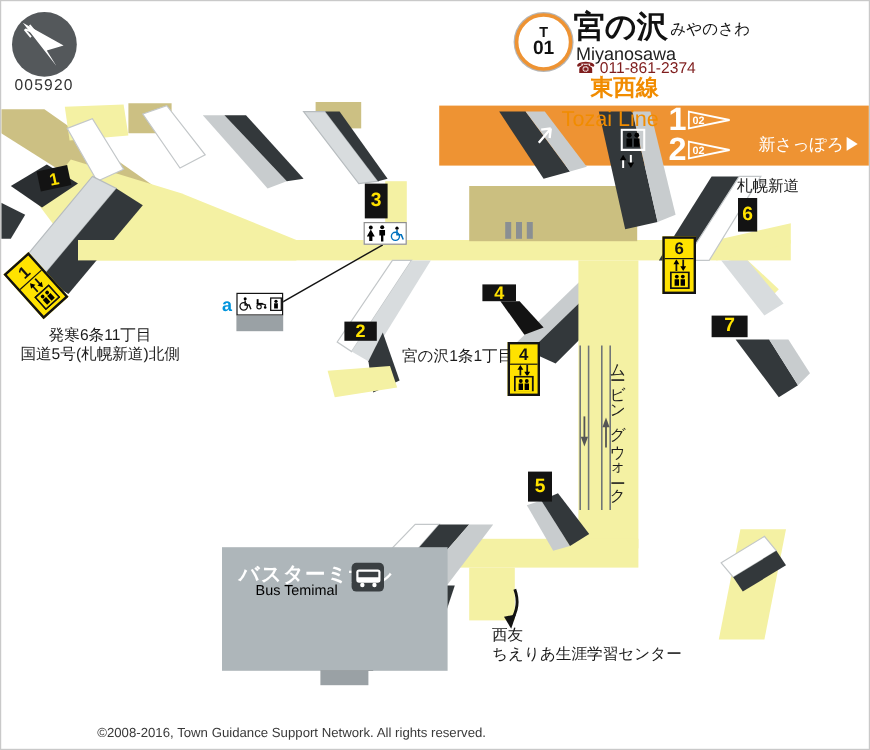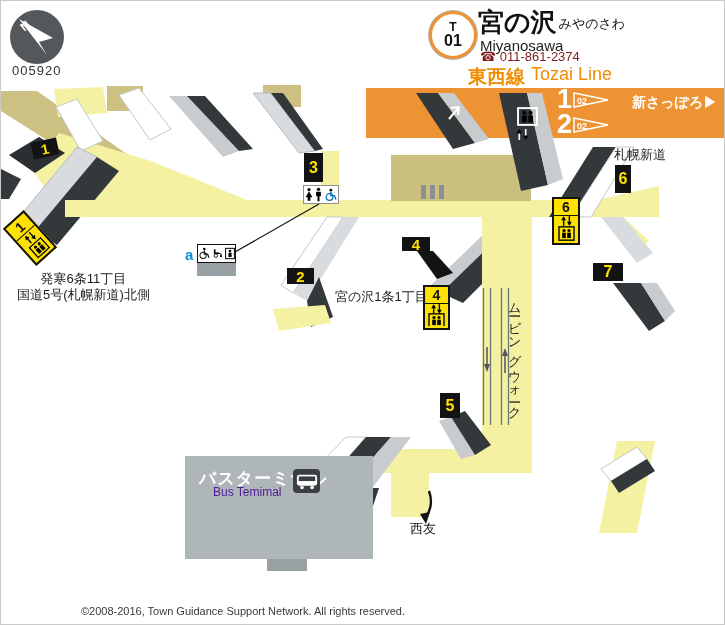--- a/index.html
+++ b/index.html
@@ -17,43 +17,43 @@
          border:3.5px solid #ee9333;box-shadow:0 0 0 1px #b5b5b5;display:flex;flex-direction:column;
          align-items:center;justify-content:center;line-height:1;}
   .badge .l{font-size:12px;font-weight:bold;color:#111;}
   .badge .no{font-size:16px;font-weight:bold;color:#111;}
   .name-row{position:absolute;left:477px;top:8px;display:flex;align-items:flex-end;gap:2px;}
   .name-ja{font-size:26px;font-weight:bold;color:#111;line-height:1;}
   .name-kana{font-size:13px;color:#111;margin-bottom:2px;}
   .name-en{position:absolute;left:479px;top:36px;font-size:15px;color:#222;}
   .phone{position:absolute;left:479px;top:48px;font-size:13px;color:#7f1d1d;}
   
-  .line-header{position:absolute;left:467px;top:63px;display:flex;align-items:flex-end;gap:6px;}
+  .line-header{position:absolute;left:467px;top:63px;display:flex;align-items:flex-end;gap:6px;flex-direction:column;}
   .line-ja{font-size:19px;font-weight:bold;color:#f18c00;line-height:1;}
   .line-en{font-size:18px;color:#f18c00;margin-bottom:1px;}
   .banner{position:absolute;left:365px;top:87px;width:360px;height:50px;background:#ee9333;}
   .pnum{position:absolute;color:#fff;font-weight:bold;font-size:27px;line-height:1;}
-  .dest{position:absolute;color:#fff;font-weight:bold;font-size:14px;}
+  .dest{position:absolute;color:#fff;font-weight:normal;font-size:14px;margin-top:18px;}
   
   .exit-black{position:absolute;background:#131313;color:#ffe200;font-weight:bold;
               display:flex;align-items:center;justify-content:center;font-size:15px;line-height:1;}
   .exit-yellow{position:absolute;background:#ffe200;border:2px solid #131313;box-sizing:border-box;
                display:flex;flex-direction:column;align-items:center;justify-content:space-between;padding:1px 0 2px;}
   .exit-yellow .num{font-weight:bold;font-size:14px;color:#131313;line-height:1;width:100%;
                     text-align:center;border-bottom:1.5px solid #131313;padding-bottom:1px;}
   
   .iconbox{position:absolute;background:#fff;border:1px solid #8f8f8f;display:flex;align-items:center;
            justify-content:center;gap:2px;box-sizing:border-box;}
   .iconbox.dark-border{border:1.5px solid #131313;}
   .gray-pad{position:absolute;background:#9aa1a5;}
   .ap-label{position:absolute;color:#0094dc;font-weight:bold;font-size:15px;line-height:1;}
   
   .bus-terminal{position:absolute;left:184px;top:455px;width:188px;height:103px;background:#aeb6ba;}
   .bus-title{position:absolute;left:14px;top:11px;color:#fff;font-weight:bold;font-size:17px;letter-spacing:1px;}
-  .bus-sub{position:absolute;left:28px;top:29px;color:#4c1d95;font-size:12px;}
+  .bus-sub{position:absolute;left:28px;top:29px;color:#000000;font-size:12px;}
   .bus-iconbox{position:absolute;left:108px;top:13px;width:27px;height:24px;background:#3a3f42;border-radius:4px;
                display:flex;align-items:center;justify-content:center;color:#fff;}
   .vtext{writing-mode:vertical-rl;letter-spacing:2px;}
   .copyright{position:absolute;left:80px;top:604px;font-size:11px;color:#3a3a3a;}
 </style>
 </head>
 <body>
 
 <div class="stage">
 
@@ -339,15 +339,16 @@
   </div>
 
   <div class="jp" style="left:16px;top:270px;text-align:center;">
     <div>発寒6条11丁目</div>
     <div>国道5号(札幌新道)北側</div>
   </div>
   <div class="jp" style="left:613px;top:146px;">札幌新道</div>
   <div class="jp" style="left:334px;top:288px;">宮の沢1条1丁目</div>
   <div class="jp vtext" style="left:505px;top:292px;">ムービングウォーク</div>
   <div class="jp" style="left:409px;top:520px;">西友</div>
+  <div class="jp" style="left:409px;top:536px;">ちえりあ生涯学習センター</div>
 
   <div class="copyright">©2008-2016, Town Guidance Support Network. All rights reserved.</div>
 </div>
 
 </body></html>

